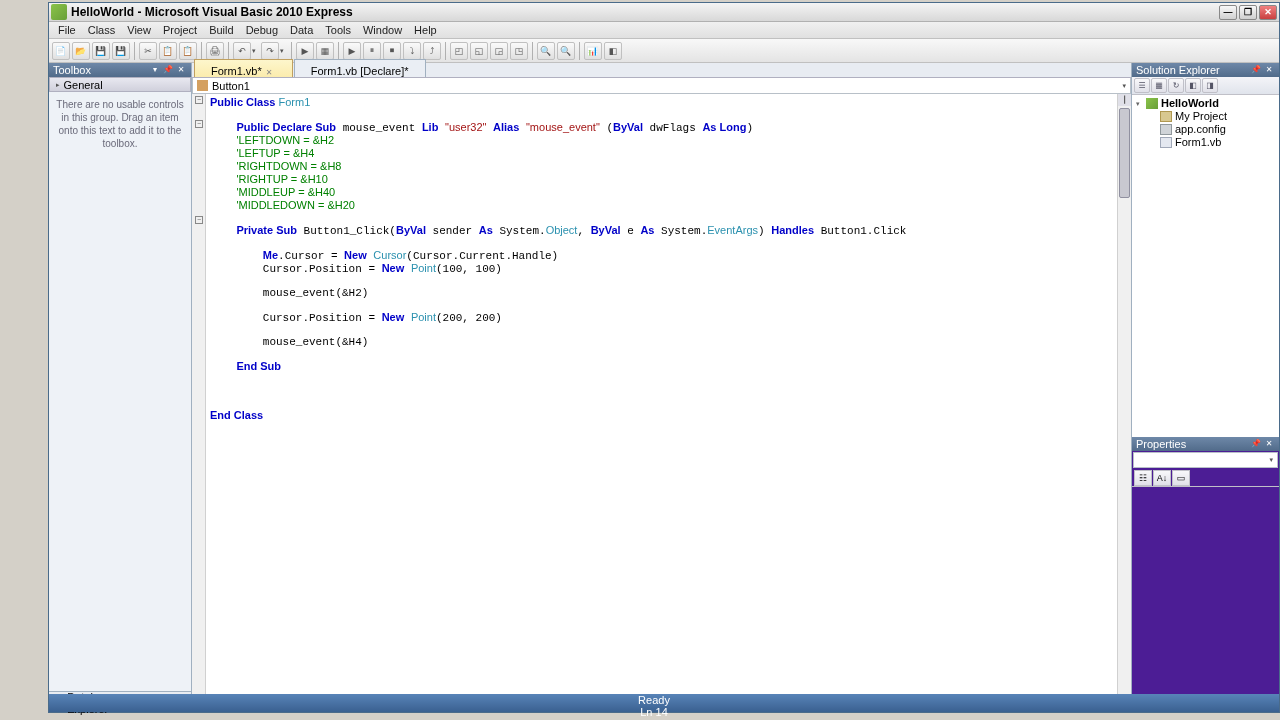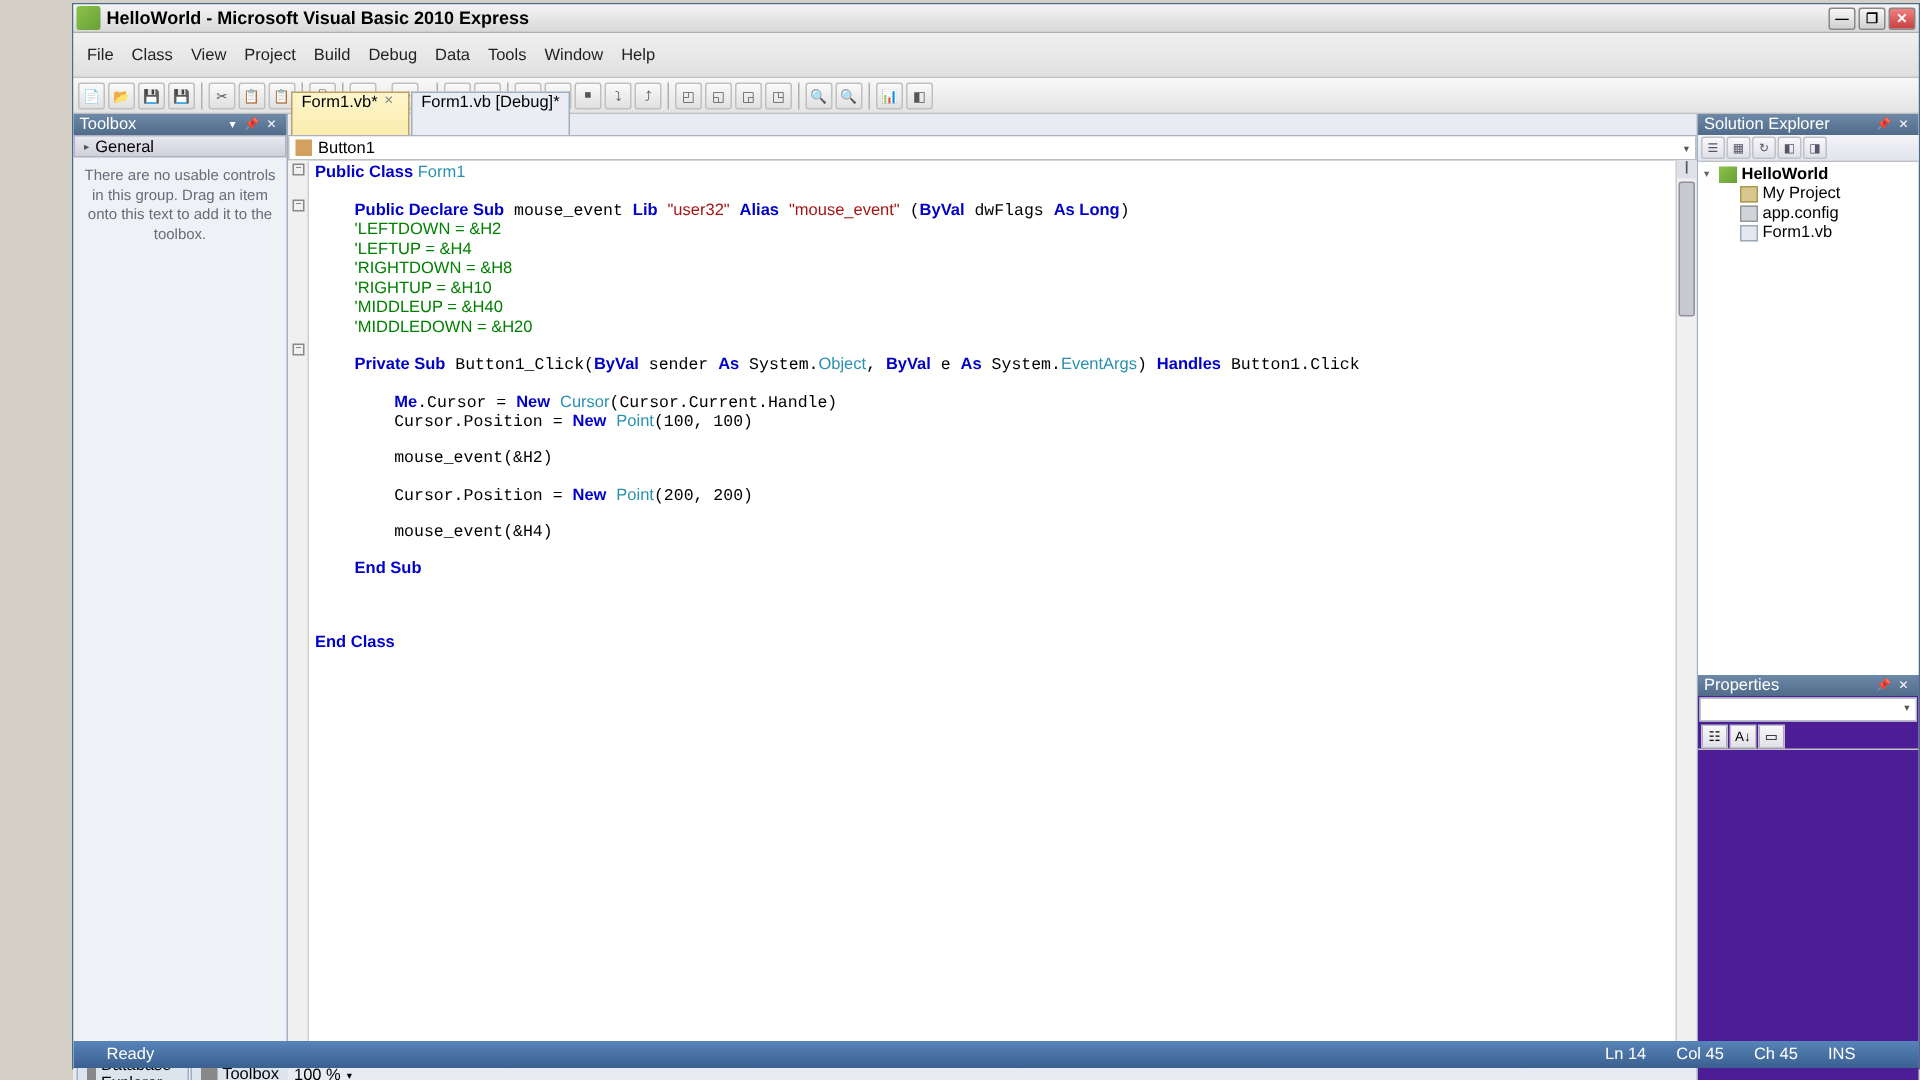--- a/index.html
+++ b/index.html
@@ -6,21 +6,21 @@
 body { background: #d4d0c8; width: 1280px; height: 720px; overflow: hidden; }
 
 .window { width: 1232px; height: 711px; margin-left: 48px; margin-top: 2px; background: #fff; border: 1px solid #4a6b8a; position: relative; }
 
 .titlebar { height: 19px; background: linear-gradient(#f4f4f4, #d8d8d8); display: flex; align-items: center; padding: 0 2px; border-bottom: 1px solid #b0b0b0; font-weight: bold; }
 .titlebar .icon { width: 16px; height: 16px; background: linear-gradient(135deg, #8bc34a, #689f38); border-radius: 2px; margin-right: 4px; }
 .titlebar .title { flex: 1; font-size: 12px; color: #000; }
 .titlebar .wbtn { width: 18px; height: 15px; margin-left: 2px; background: linear-gradient(#f8f8f8, #d0d0d0); border: 1px solid #888; border-radius: 2px; display: flex; align-items: center; justify-content: center; font-size: 9px; cursor: pointer; }
 .titlebar .wbtn.close { background: linear-gradient(#f08080, #c94040); color: #fff; }
 
-.menubar { height: 30px; background: linear-gradient(#f0f0f0, #e0e0e0); display: flex; align-items: center; padding: 0 3px; border-bottom: 1px solid #c0c0c0; }
+.menubar { height: 17px; background: linear-gradient(#f0f0f0, #e0e0e0); display: flex; align-items: center; padding: 0 3px; border-bottom: 1px solid #c0c0c0; }
 .menubar span { padding: 1px 6px; color: #222; cursor: pointer; }
 
 .toolbar { height: 24px; background: linear-gradient(#f8f8f8, #e4e4e4); display: flex; align-items: center; padding: 0 2px; border-bottom: 1px solid #c0c0c0; }
 .toolbar .tbtn { width: 18px; height: 18px; margin: 0 1px; background: linear-gradient(#fafafa, #e0e0e0); border: 1px solid #c0c0c0; border-radius: 2px; display:flex; align-items:center; justify-content:center; font-size: 9px; color: #555; cursor: pointer; }
 .toolbar .sep { width: 1px; height: 18px; background: #b0b0b0; margin: 0 3px; }
 .toolbar .dd { width: 8px; font-size: 7px; color: #555; }
 
 .workspace { display: flex; height: 647px; }
 
 .toolbox { width: 143px; background: #eef2f7; border-right: 1px solid #a0b0c0; display: flex; flex-direction: column; }
@@ -30,21 +30,21 @@
 .subhdr { height: 15px; background: linear-gradient(#e8e8f0, #d0d0dc); border: 1px solid #b0b0c0; font-size: 10px; padding: 0 6px; display: flex; align-items: center; }
 .subhdr::before { content: "▸"; font-size: 7px; margin-right: 4px; color: #555; }
 .toolbox-body { flex: 1; padding: 6px; font-size: 10px; color: #6a6a7a; text-align: center; line-height: 1.3; }
 
 .bottom-tabs { height: 19px; background: #e8ecf2; border-top: 1px solid #a0b0c0; display: flex; align-items: flex-end; padding: 0 2px; }
 .btab { height: 16px; padding: 1px 6px; background: #dce4ee; border: 1px solid #a0b0c0; border-bottom: none; margin-right: 1px; font-size: 10px; display: flex; align-items: center; cursor: pointer; }
 .btab .ticon { width: 11px; height: 11px; margin-right: 3px; background: #888; border-radius: 1px; }
 
 .center { flex: 1; display: flex; flex-direction: column; background: #fff; }
 .tabs { height: 15px; background: #e8ecf2; display: flex; align-items: flex-end; padding-left: 2px; border-bottom: 1px solid #b0b0c0; }
-.tab { height: 29px; padding: 0 6px; background: linear-gradient(#fdf6cc, #fbecae); border: 1px solid #c0a060; border-bottom: none; margin-right: 1px; font-size: 10px; display: flex; align-items: flex-start; cursor: pointer; }
+.tab { height: 18px; padding: 0 16px; background: linear-gradient(#fdf6cc, #fbecae); border: 1px solid #c0a060; border-bottom: none; margin-right: 1px; font-size: 10px; display: flex; align-items: flex-end; cursor: pointer; }
 .tab.inactive { background: #eaeef4; border-color: #a0b0c0; }
 .tab .tx { width: 10px; margin-left: 4px; font-size: 8px; color: #888; }
 
 .dropdowns { height: 16px; display: flex; border-bottom: 1px solid #c0c0c0; }
 .dropdowns .dd { flex: 1; height: 16px; background: #fff; border: 1px solid #b8c0c8; border-top: none; display: flex; align-items: center; padding: 0 4px; font-size: 10px; cursor: pointer; }
 .dropdowns .dd .ddicon { width: 11px; height: 11px; background: #d4a060; margin-right: 4px; }
 .dropdowns .dd .ddicon.l { background: #e0b030; }
 .dropdowns .dd::after { content: "▾"; margin-left: auto; font-size: 7px; color: #555; }
 
 .editor { flex: 1; display: flex; position: relative; }
@@ -74,21 +74,21 @@
 .tree .i-cfg { background: #d0d4d8; border: 1px solid #90989c; }
 .tree .i-vb { background: #e4e8f0; border: 1px solid #a0a8b8; }
 .tree .lbl.bold { font-weight: bold; }
 
 .props { flex: 1; background: #4c1d95; display: flex; flex-direction: column; }
 .props-sel { height: 16px; background: #fff; border: 1px solid #b8c0c8; margin: 1px; cursor: pointer; }
 .props-sel::after { content: "▾"; float: right; margin-right: 4px; font-size: 7px; color: #555; line-height: 14px; }
 .props-tb { height: 18px; display: flex; align-items: center; padding: 0 2px; border-bottom: 1px solid #c0c0c8; }
 .props-tb .sbtn { width: 18px; height: 16px; margin-right: 1px; background: linear-gradient(#f8f8fa, #e0e0e8); border: 1px solid #c0c0c8; font-size: 9px; line-height: 14px; text-align: center; cursor: pointer; }
 
-.statusbar { position: absolute; left: 0; right: 0; bottom: 0; height: 18px; background: linear-gradient(#5884b8, #3a6090); color: #fff; display: flex; align-items: center; padding: 0 22px; font-size: 10px; }
+.statusbar { position: absolute; left: 0; right: 0; bottom: 0; height: 18px; background: linear-gradient(#5884b8, #3a6090); color: #fff; display: flex; align-items: center; padding: 0 22px; font-size: 10px; flex-direction: column; }
 .statusbar .sp { flex: 1; }
 .statusbar span { margin-right: 20px; }
 </style>
 </head>
 <body>
 
 <div class="window">
 
   <div class="titlebar">
     <div class="icon"></div>
@@ -175,21 +175,21 @@
         </div>
     </div>
 
     <div class="center">
       <div class="tabs" id="doctabs">
           <div class="tab">
             <span>Form1.vb*</span>
             <span class="tx">✕</span>
           </div>
           <div class="tab inactive">
-            <span>Form1.vb [Debug]*</span>
+            <span>Form1.vb [Declare]*</span>
           </div>
         </div>
       <div class="dropdowns">
         <div class="dd">
             <span class="ddicon"></span>
             <span>Button1</span>
           </div>
       </div>
       <div class="editor">
         <div class="gutter">

